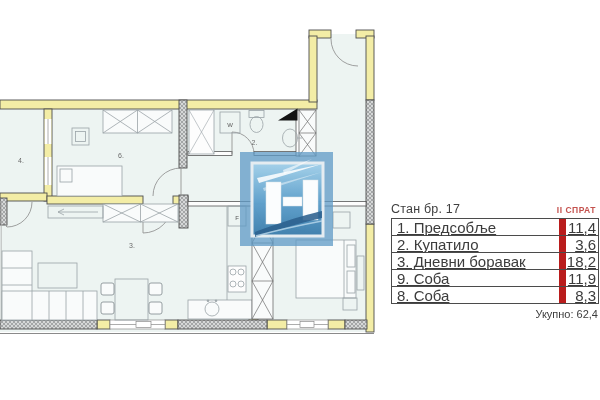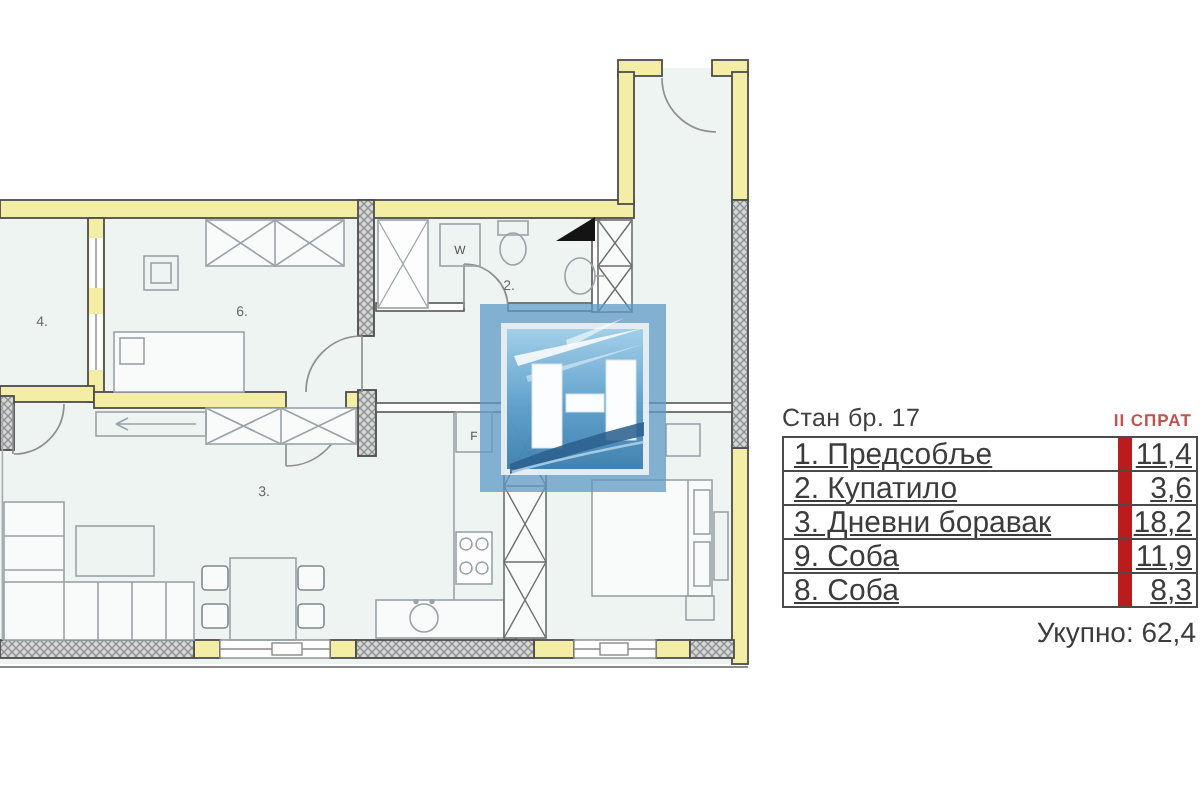--- a/index.html
+++ b/index.html
@@ -9,21 +9,21 @@
   .panel{position:absolute;left:391px;top:197px;width:208px;color:#3c3c3c;}
   .panel-head{display:flex;justify-content:space-between;align-items:flex-end;height:19px;margin-bottom:2px;}
   .title{font-size:12.5px;color:#404040;letter-spacing:.2px;}
   .floor-badge{font-size:8.5px;color:#c4524e;letter-spacing:.5px;padding:0 3px 1px 0;font-weight:bold;}
   .rows{border:1.4px solid #4b4b4b;background:#fff;}
   .row{display:flex;align-items:center;height:16.1px;font-size:15px;text-decoration:underline;}
   .row + .row{border-top:1px solid #4b4b4b;}
   .row-label{flex:1;padding-left:5px;white-space:nowrap;}
   .row-value{width:30px;align-self:stretch;border-left:7px solid #b91c1c;display:flex;
              align-items:center;justify-content:flex-end;padding-right:2px;}
-  .total{text-align:right;font-size:14px;margin-top:4px;padding-right:1px;}
+  .total{text-align:right;font-size:11px;margin-top:4px;padding-right:1px;}
   svg text{font-family:"Liberation Sans",sans-serif;}
 </style>
 </head>
 <body>
 
 <div class="canvas">
 
   <svg class="plan-svg" width="600" height="400" viewBox="0 0 600 400">
     <defs>
       <pattern id="hatch" width="4" height="4" patternUnits="userSpaceOnUse">

